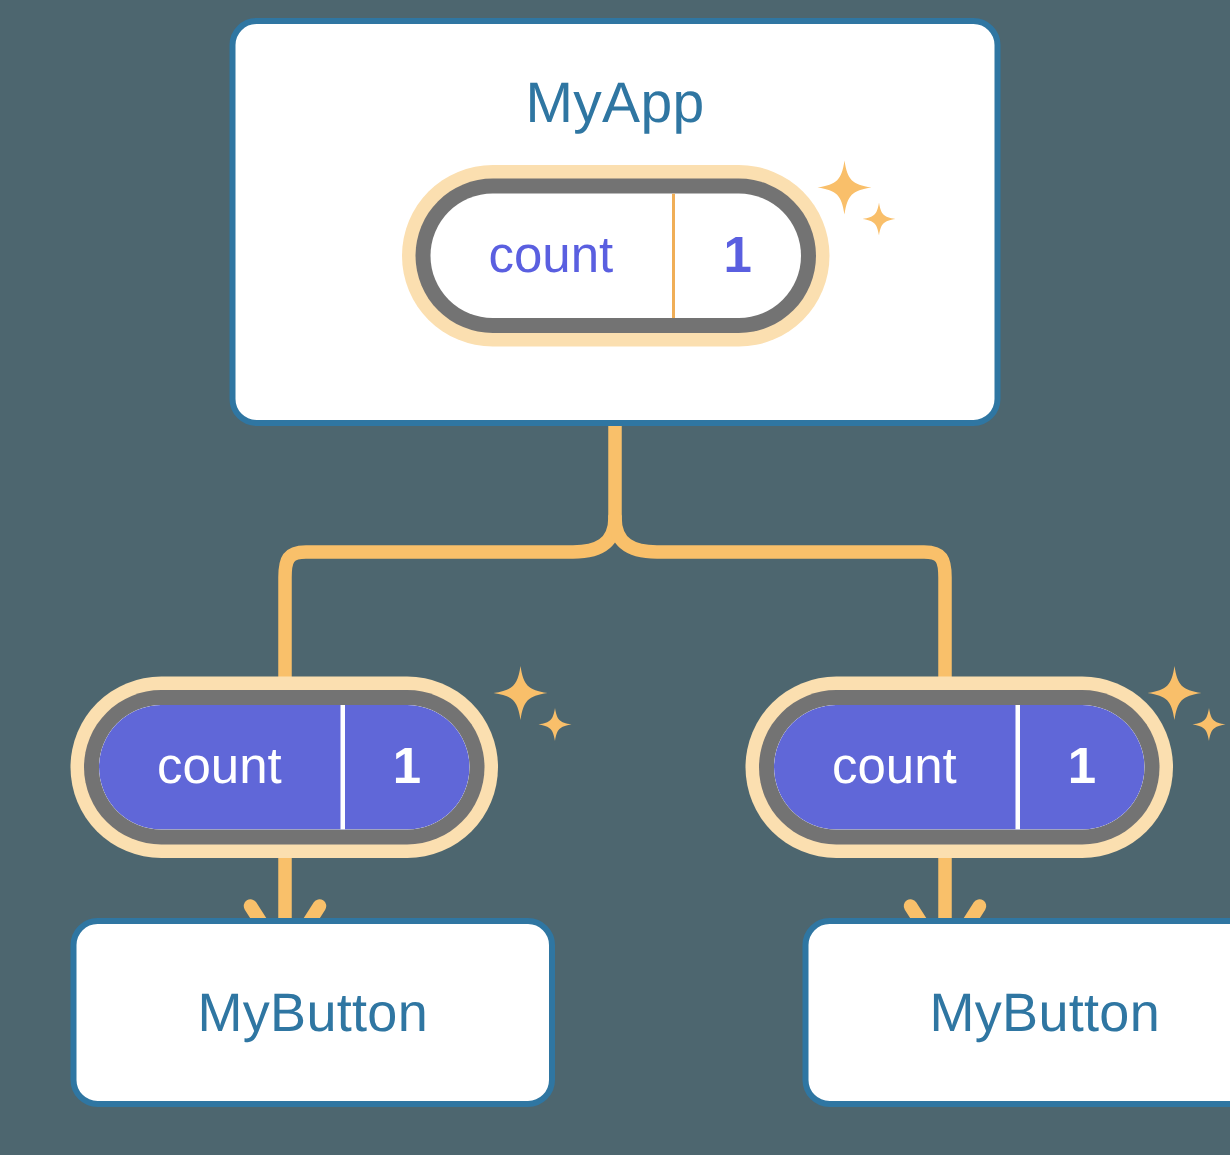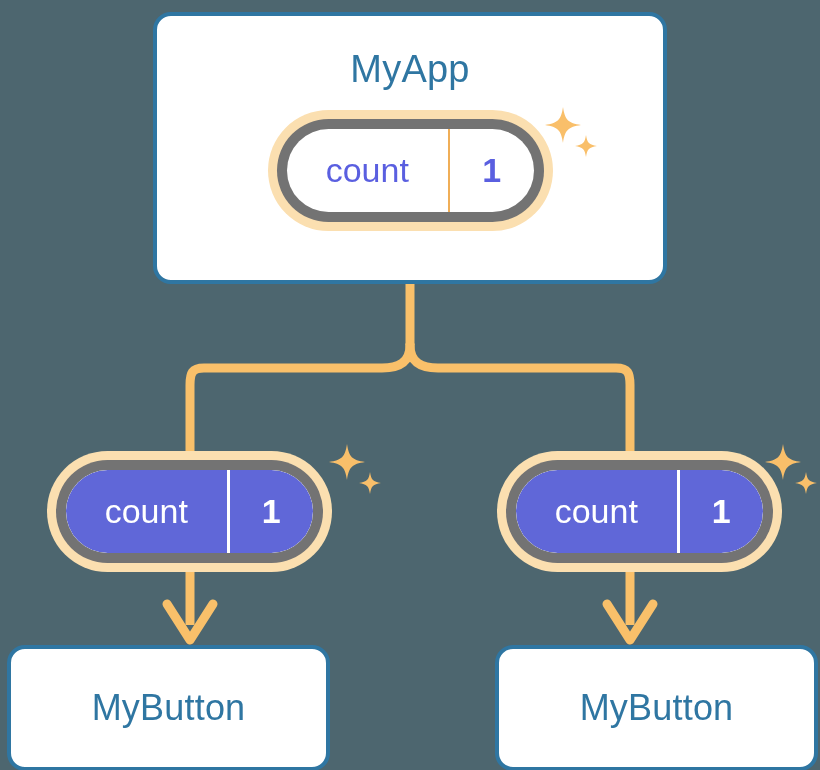--- a/index.html
+++ b/index.html
@@ -53,24 +53,25 @@
     top: 12px;
     width: 514px;
     height: 272px;
   }
   #card-myapp .card-title {
     margin-top: 32px;
   }
 
   .card-button {
     height: 126px;
-    top: 645px;
+    top: 612px;
     display: flex;
     align-items: center;
     justify-content: center;
+    margin-left: 40px;
   }
   #card-button-left  { left: 7px;   width: 323px; }
   #card-button-right { left: 495px; width: 323px; }
   .card-button .card-title { font-size: 36px; }
 
   
   .pill {
     position: absolute;
     border-radius: 999px;
     background: #fbdfb0;          

